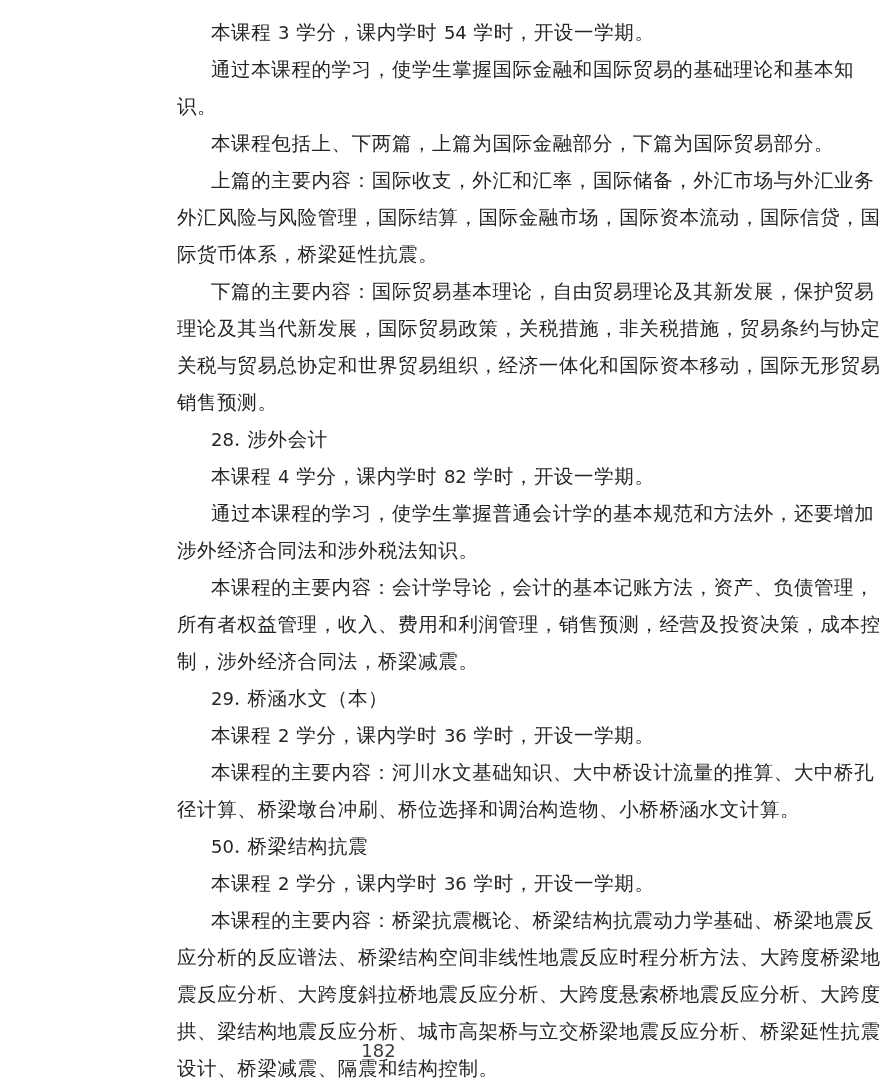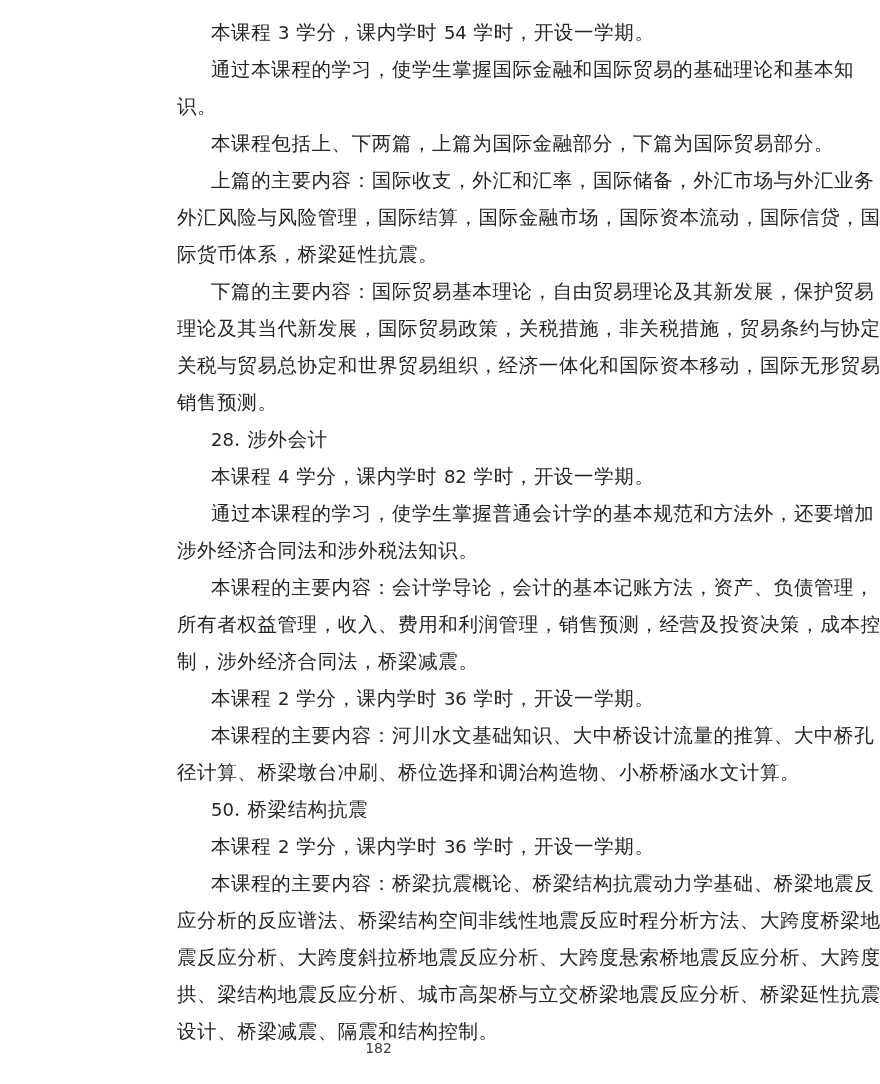--- a/index.html
+++ b/index.html
@@ -58,21 +58,21 @@
     letter-spacing: 0;
   }
 
   .page-number {
     position: absolute;
     left: 0;
     top: 1040px;
     width: 757px;
     text-align: center;
     font-family: "DejaVu Sans", sans-serif;
-    font-size: 14px;
+    font-size: 18px;
     color: #3a3a3a;
   }
 
   
   .paper-grain {
     position: absolute;
     inset: 0;
     pointer-events: none;
     background: #ffffff;
     opacity: 0;
@@ -97,20 +97,21 @@
     <div class="line">销售预测。</div>
 
     <div class="line heading"><span class="num">28</span>. 涉外会计</div>
     <div class="line indent">本课程 <span class="num">4</span> 学分，课内学时 <span class="num">82</span> 学时，开设一学期。</div>
     <div class="line indent">通过本课程的学习，使学生掌握普通会计学的基本规范和方法外，还要增加</div>
     <div class="line">涉外经济合同法和涉外税法知识。</div>
     <div class="line indent">本课程的主要内容：会计学导论，会计的基本记账方法，资产、负债管理，</div>
     <div class="line">所有者权益管理，收入、费用和利润管理，销售预测，经营及投资决策，成本控</div>
     <div class="line">制，涉外经济合同法，桥梁减震。</div>
 
+    <div class="line heading"><span class="num">29</span>. 桥涵水文（本）</div>
     <div class="line indent">本课程 <span class="num">2</span> 学分，课内学时 <span class="num">36</span> 学时，开设一学期。</div>
     <div class="line indent">本课程的主要内容：河川水文基础知识、大中桥设计流量的推算、大中桥孔</div>
     <div class="line">径计算、桥梁墩台冲刷、桥位选择和调治构造物、小桥桥涵水文计算。</div>
 
     <div class="line heading"><span class="num">50</span>. 桥梁结构抗震</div>
     <div class="line indent">本课程 <span class="num">2</span> 学分，课内学时 <span class="num">36</span> 学时，开设一学期。</div>
     <div class="line indent">本课程的主要内容：桥梁抗震概论、桥梁结构抗震动力学基础、桥梁地震反</div>
     <div class="line">应分析的反应谱法、桥梁结构空间非线性地震反应时程分析方法、大跨度桥梁地</div>
     <div class="line">震反应分析、大跨度斜拉桥地震反应分析、大跨度悬索桥地震反应分析、大跨度</div>
     <div class="line">拱、梁结构地震反应分析、城市高架桥与立交桥梁地震反应分析、桥梁延性抗震</div>

